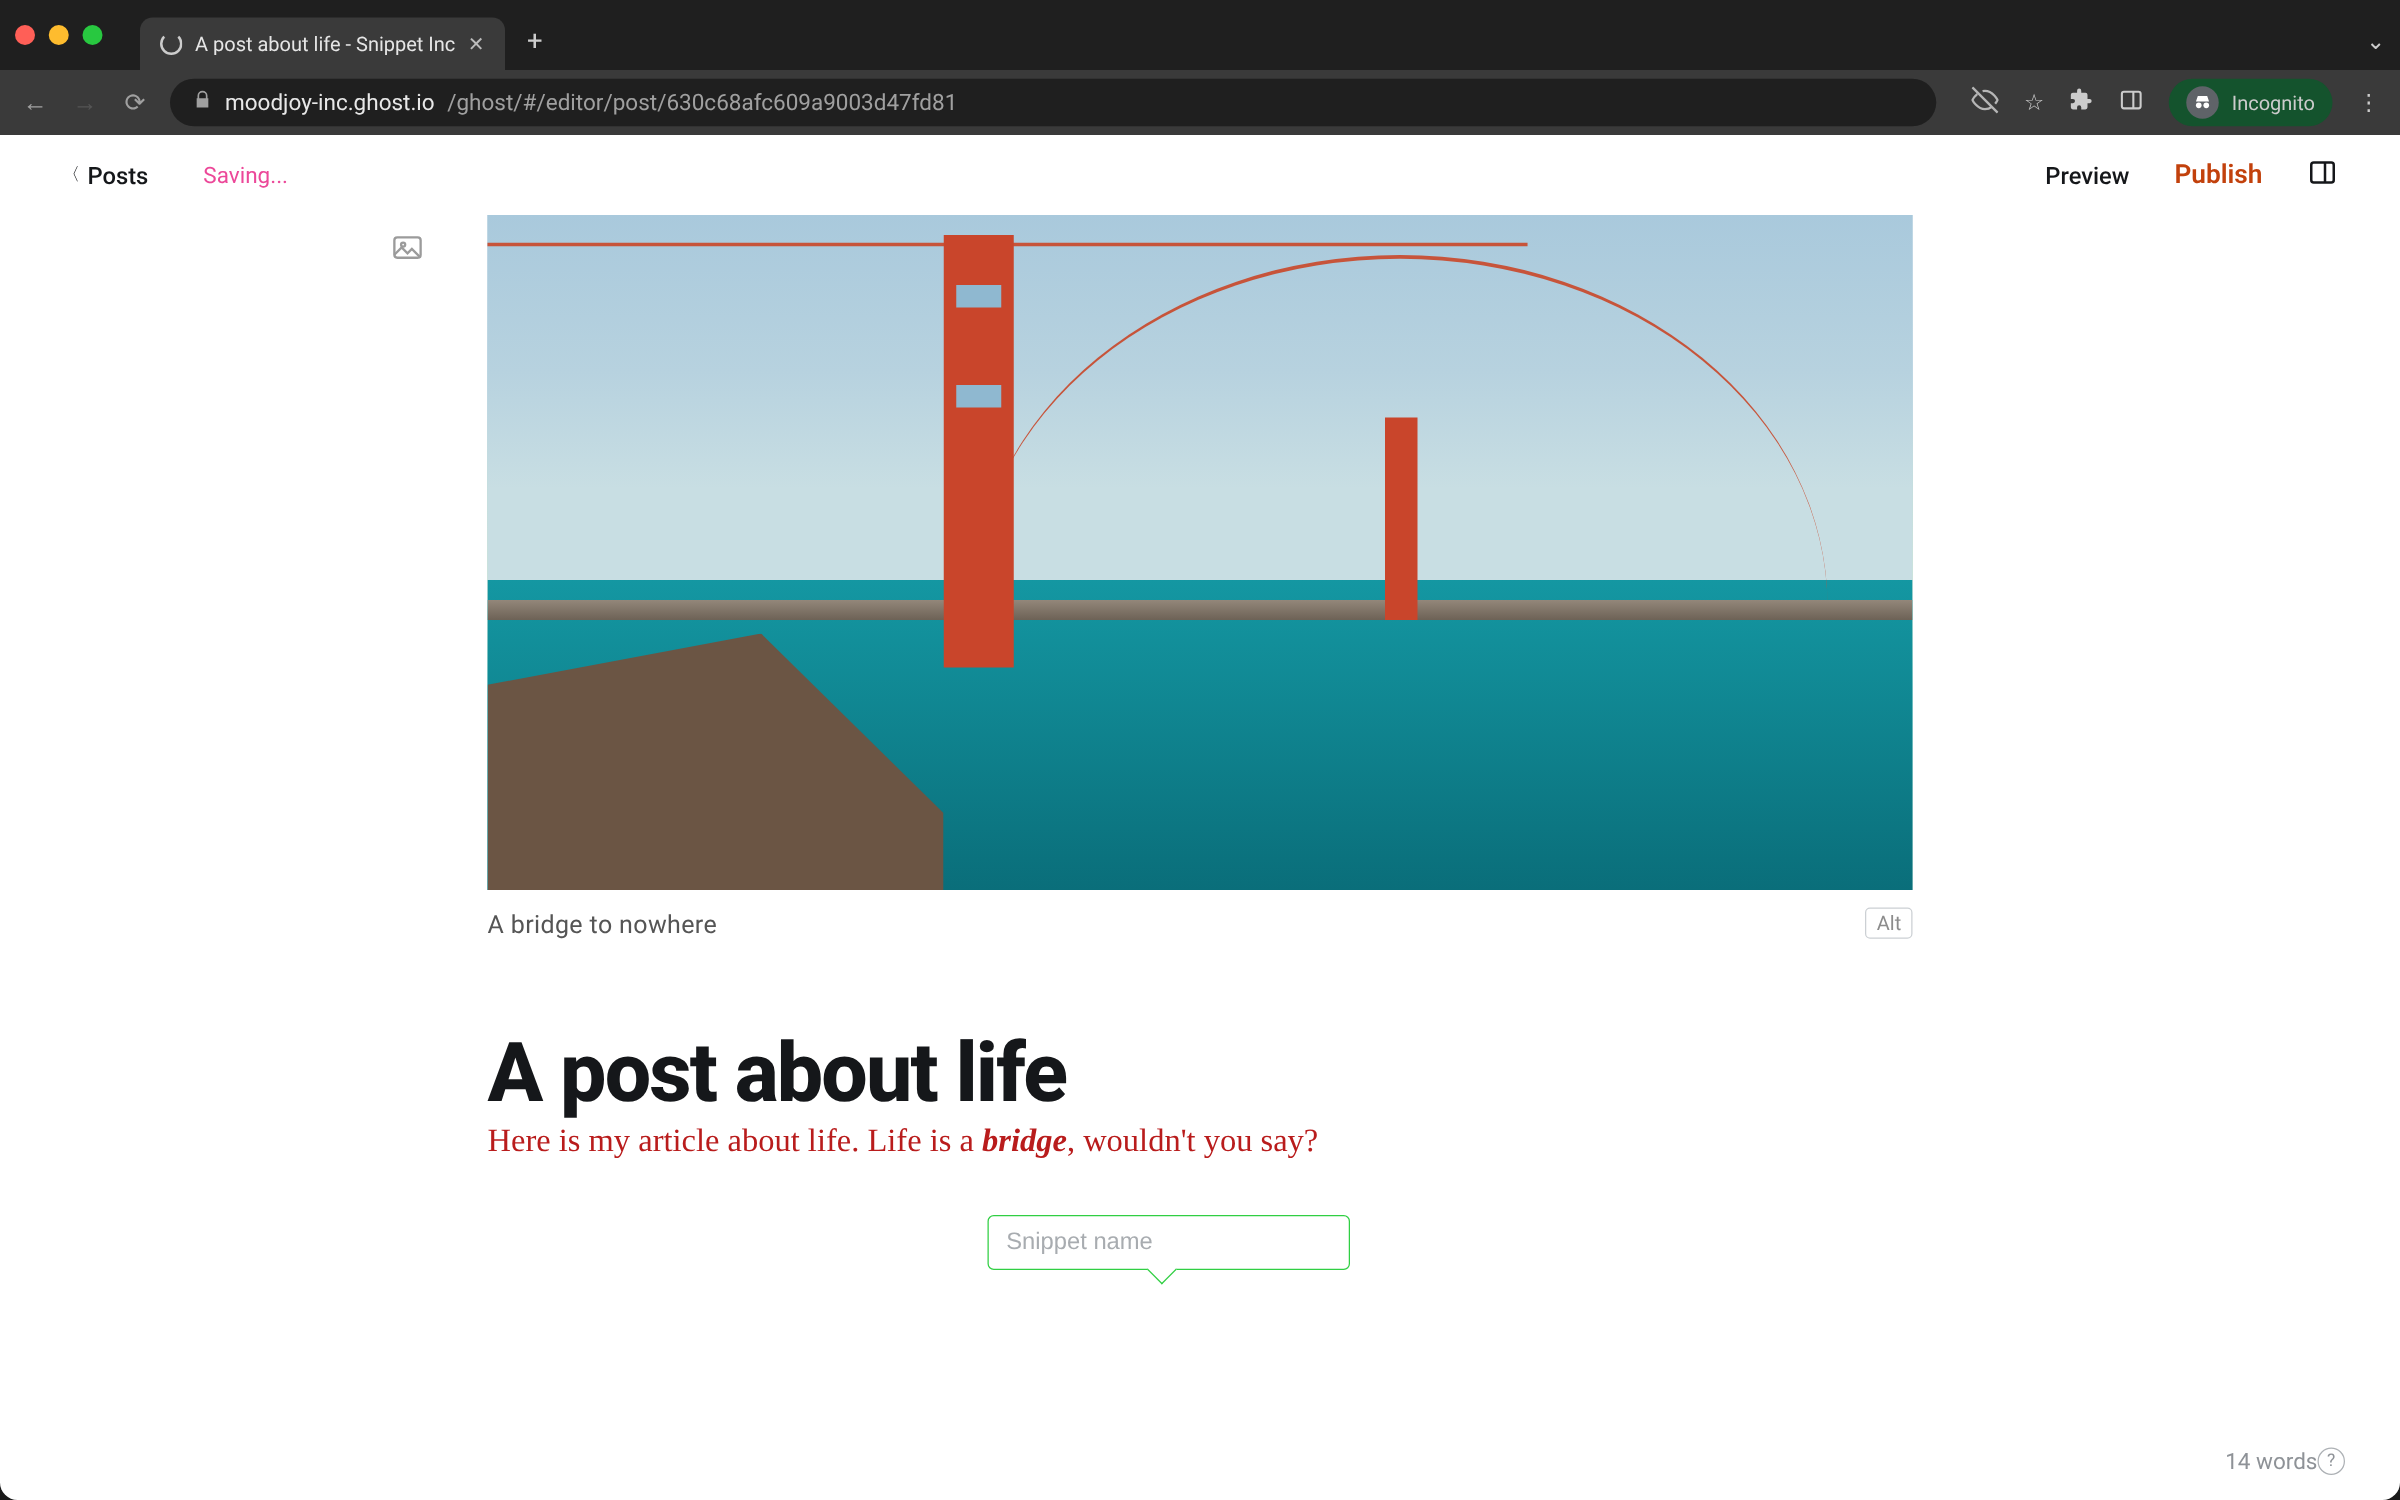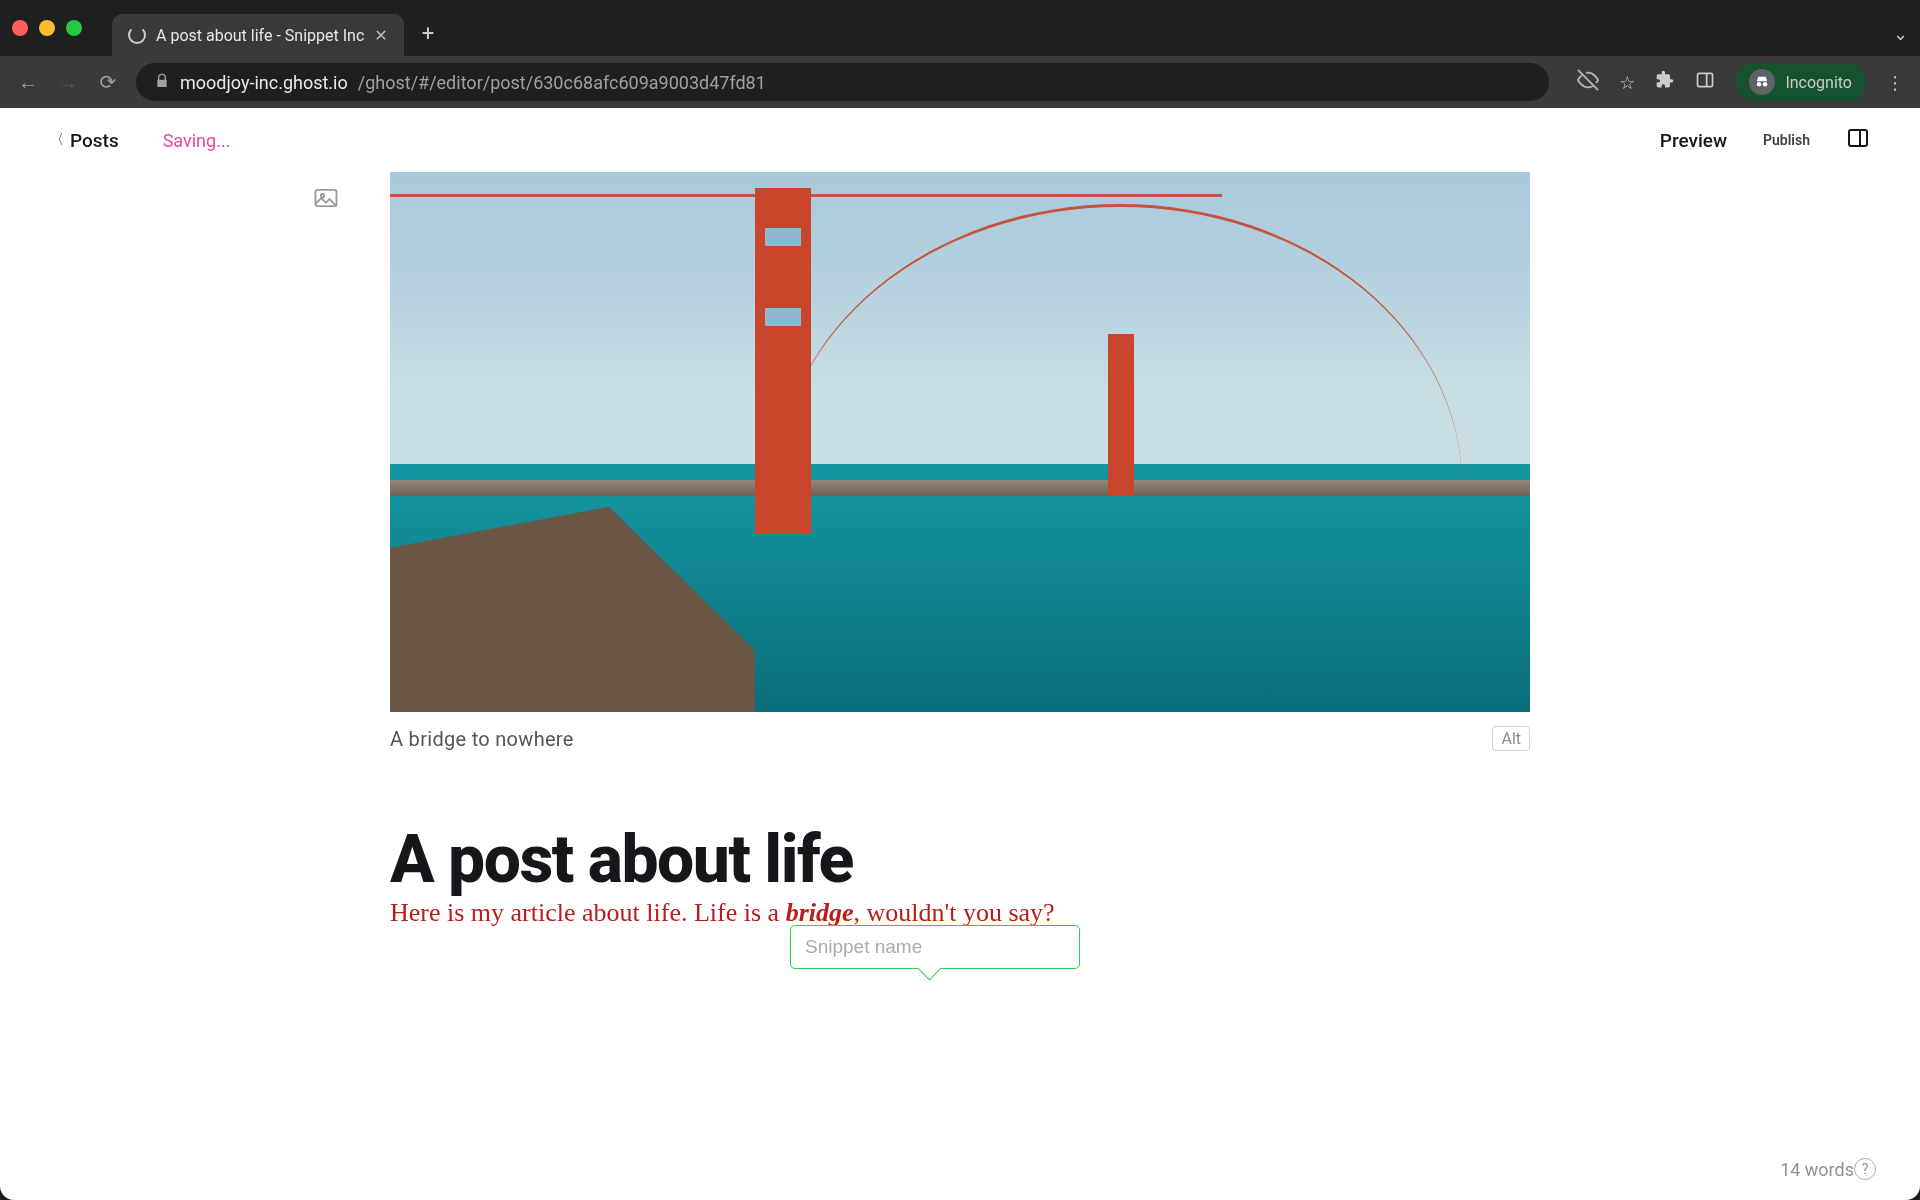--- a/index.html
+++ b/index.html
@@ -79,21 +79,21 @@
   display: flex;
   align-items: center;
   padding: 0 50px;
   gap: 28px;
 }
 .back-posts { display:flex; align-items:center; gap:6px; color:#15171a; font-size:19px; font-weight:500; cursor:pointer;}
 .back-chevron { font-size:14px; }
 .saving { color:#ec4899; font-size:18px;margin-left:16px; }
 .app-header-right { margin-left:auto; display:flex; align-items:center; gap:36px; }
 .preview { color:#15171a; font-size:19px; font-weight:500; cursor:pointer;}
-.publish { color:#404040; font-size:14px; font-weight:600; cursor:pointer;}
+.publish { color:#c2410c; font-size:21px; font-weight:600; cursor:pointer;}
 .sidebar-toggle { cursor:pointer; }
 .sidebar-toggle svg { stroke:#15171a; }
 
 .editor { position:relative; width:100%; }
 .editor-inner { width: 1140px; margin: 0 auto; position:relative; }
 
 .feature-image-icon {
   position:absolute;
   left:-78px;
   top:12px;
@@ -143,21 +143,21 @@
 .body-text {
   font-family: Georgia, "Times New Roman", serif;
   font-size: 26px;
   color:#b91c1c;
 }
 .body-text em { font-style:italic; font-weight:700; }
 
 
 .snippet-pop {
   position:absolute;
-  top: 817px;
+  top: 864px;
   left: 50%;
   transform: translateX(-170px);
   width: 290px;
   background:#fff;
   border:1.5px solid #30cf43;
   border-radius:5px;
   padding:10px 14px;
 }
 .snippet-pop::after {
   content:"";

